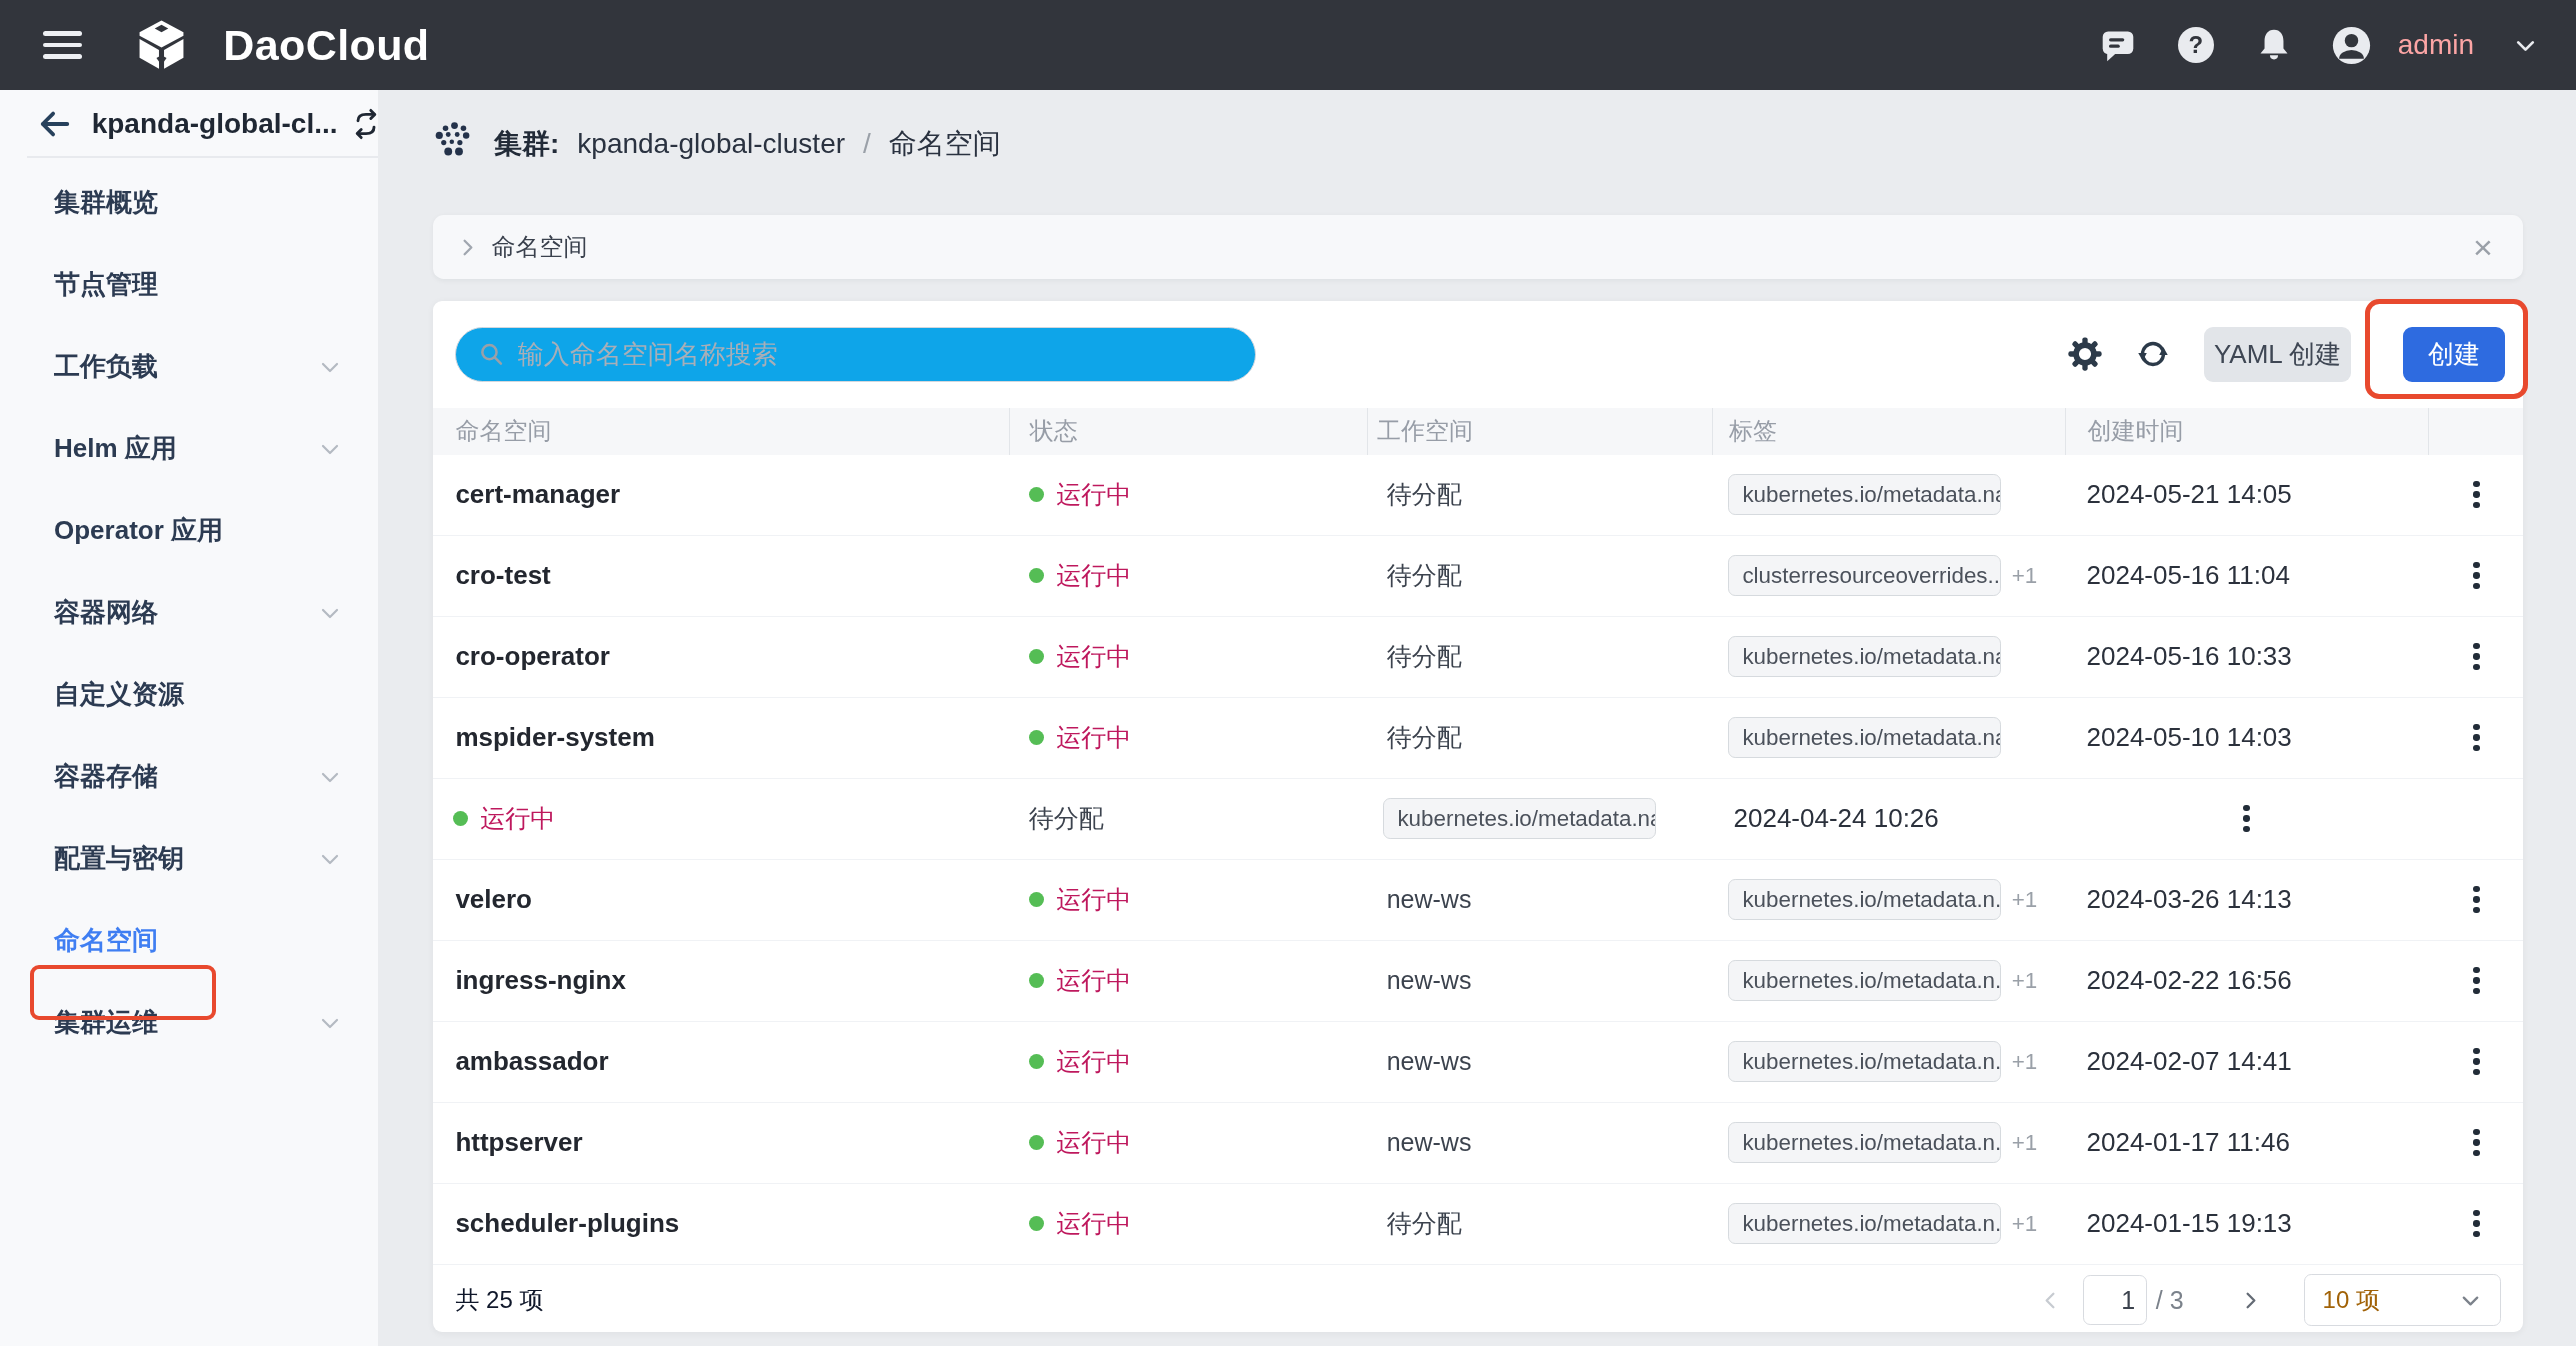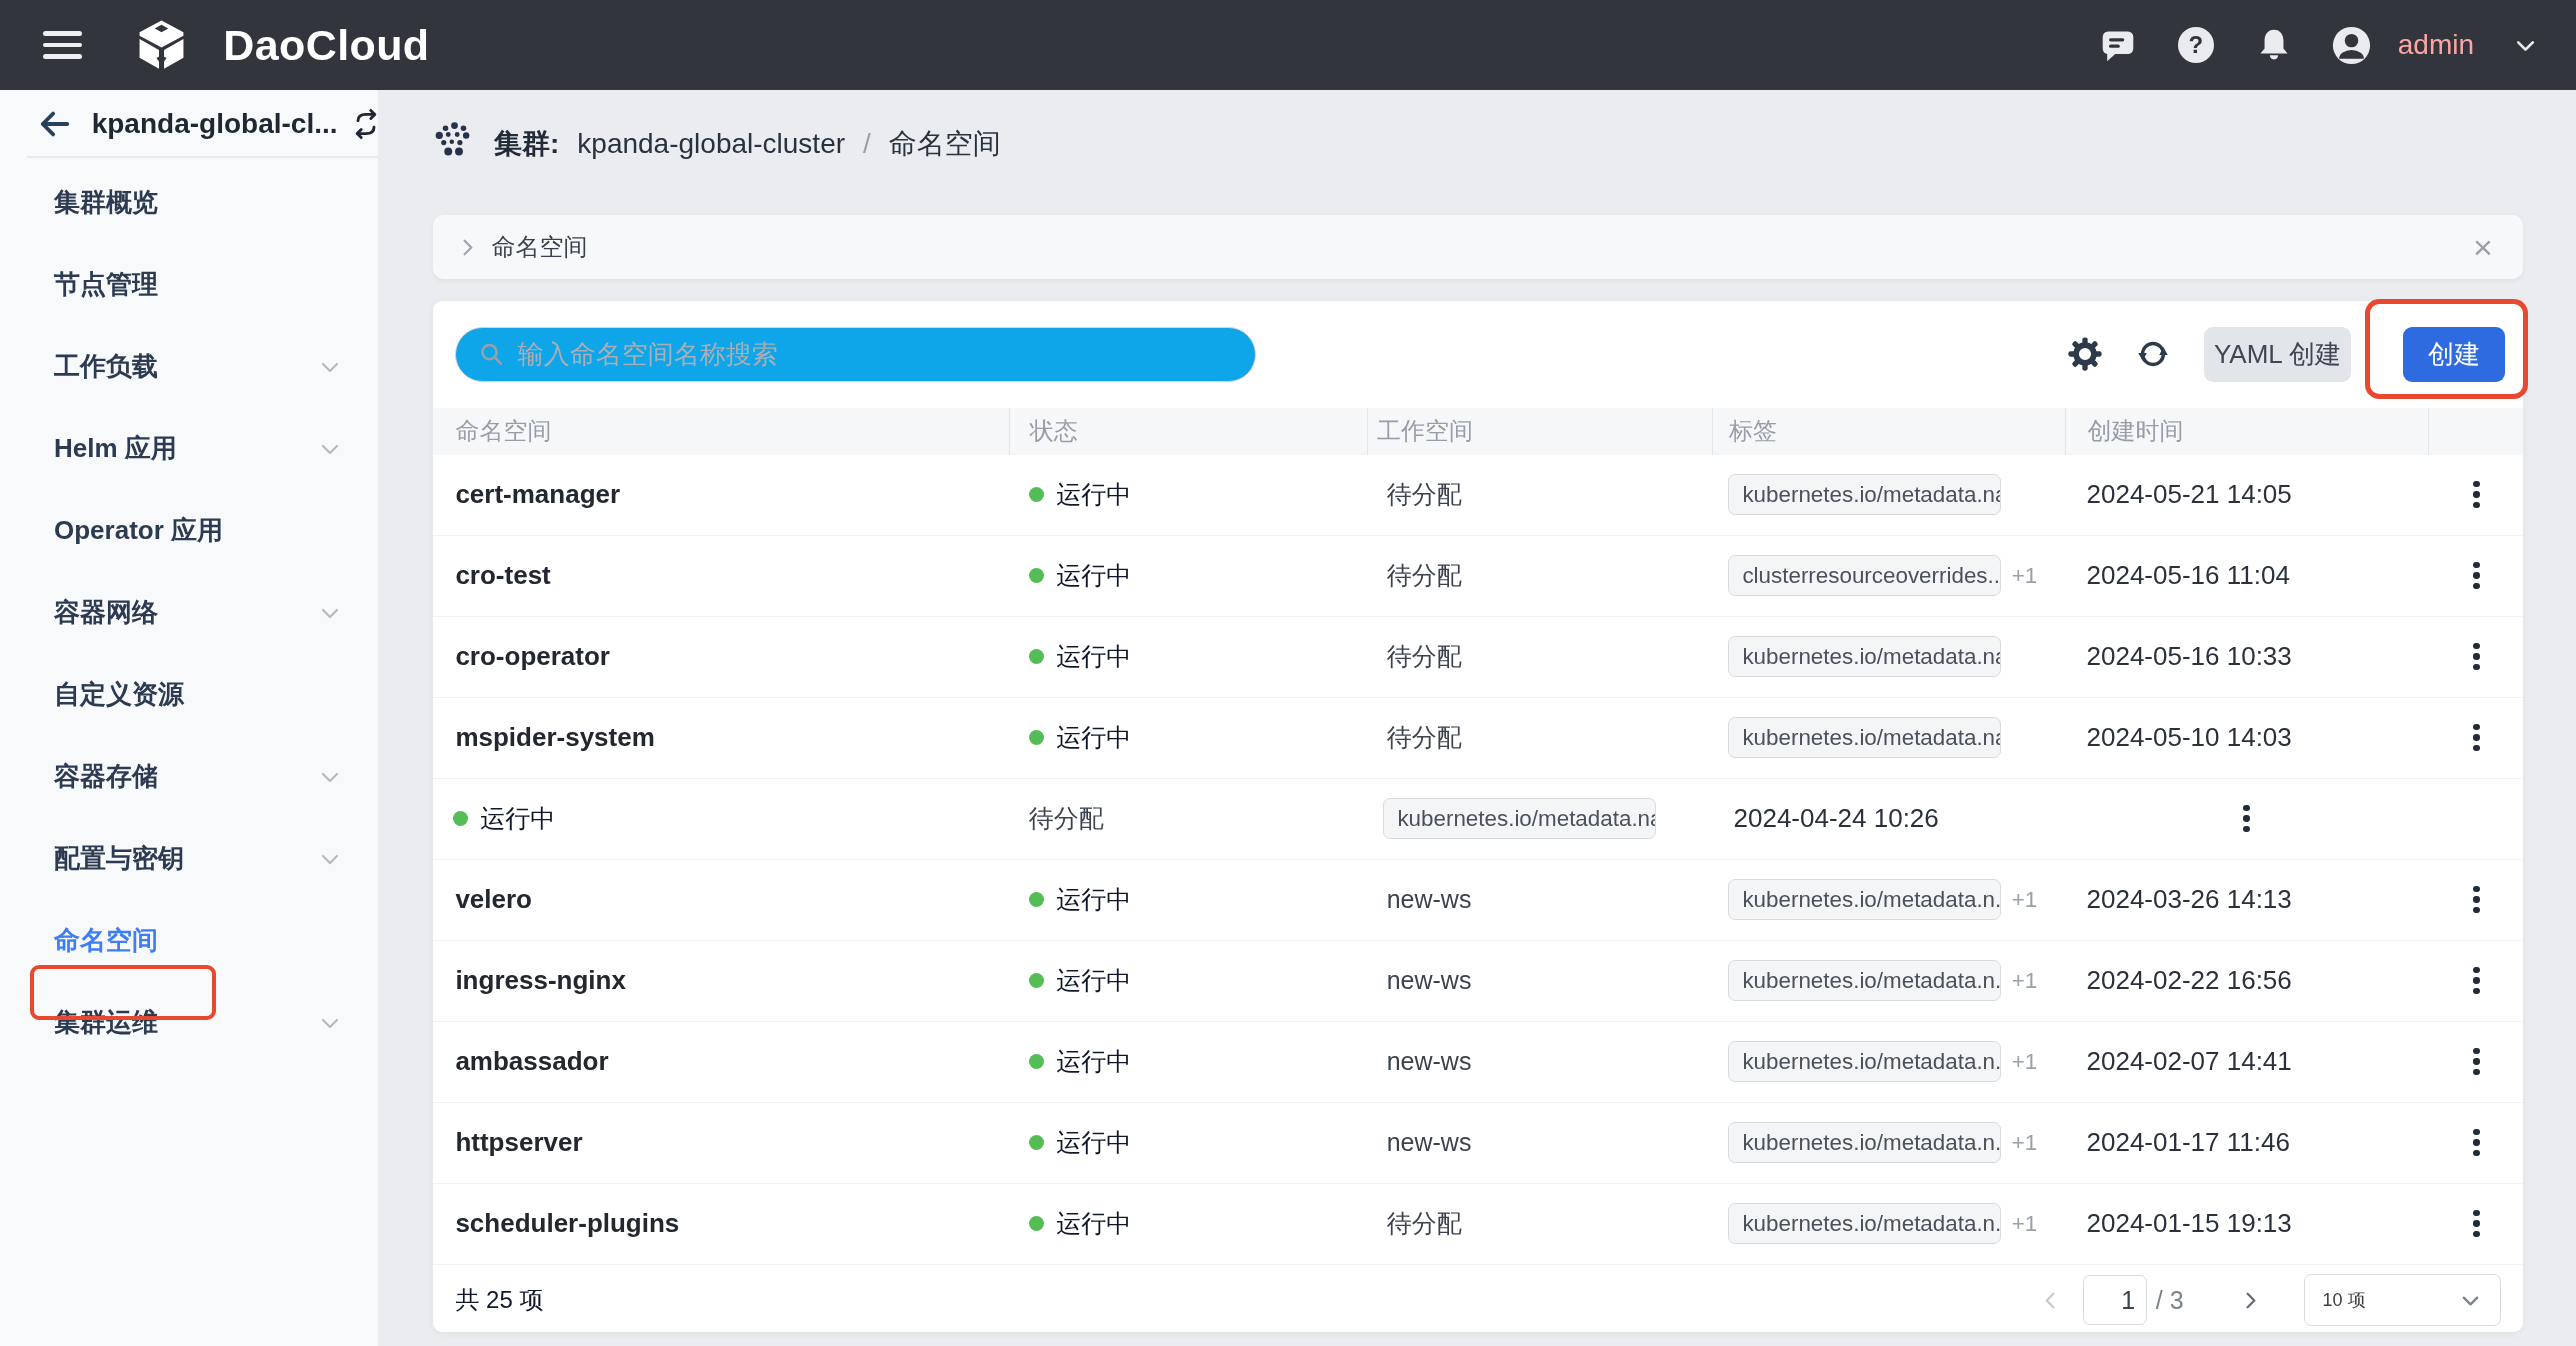--- a/index.html
+++ b/index.html
@@ -72,21 +72,21 @@
   .th:nth-child(3){ padding-left:9px; border-left:1.8px solid #e2e5e9; }
   .th:nth-child(4){ padding-left:16px; border-left:1.8px solid #e2e5e9; }
   .th:nth-child(5){ padding-left:21.5px; border-left:1.8px solid #e2e5e9; }
   .th:nth-child(6){ border-left:1.8px solid #e2e5e9; }
   .trow { height:81px; border-bottom:1.8px solid #f0f2f5; background:#ffffff; }
   .td { display:flex; align-items:center; }
   .td-name { padding-left:22.4px; }
   .ns-name { font-size:26px; font-weight:700; color:#23272f; cursor:pointer; }
   .td-status { padding-left:19.7px; gap:12.5px; }
   .dot { width:15px; height:15px; border-radius:50%; background:#55bd55; flex:0 0 15px; }
-  .status-text { font-size:25px; color:#0f172a;font-family:Liberation Mono, monospace; }
+  .status-text { font-size:25px; color:#be185d;font-family:Liberation Mono, monospace; }
   .td-ws { padding-left:19.7px; }
   .ws-text { font-size:25px; color:#3c434e; }
   .td-tags { padding-left:16px; }
   .chip { max-width:273px; overflow:hidden; white-space:nowrap; font-size:22.4px; color:#4b515b;
           background:#f4f5f7; border:1.8px solid #d6dade; border-radius:7.2px; padding:6.3px 13.4px; cursor:default; }
   .extra { font-size:22.4px; color:#9aa0a8; margin-left:10.7px; }
   .td-time { padding-left:21.5px; }
   .time-text { font-size:26px; color:#2b313c; }
   .td-actions { justify-content:center; }
   .kebab { cursor:pointer; padding:5.4px 12.5px; }
@@ -97,21 +97,21 @@
   .total-text { font-size:24px; color:#0f172a; }
   .pager { margin-left:auto; display:flex; align-items:center; }
   .pg-chev { display:flex; align-items:center; justify-content:center; width:39px; height:39px; cursor:pointer; }
   .page-box { width:64px; height:50px; border:1.8px solid #d8dbe0; border-radius:7.2px; background:#fff;
               font-size:25px; color:#3c434e; text-align:right; padding-right:10.7px; outline:none; margin-left:12.5px;
               font-family:inherit; }
   .page-suffix { font-size:25px; color:#7b828b; margin-left:9px; }
   .pg-next { margin-left:47px; }
   .size-select { margin-left:34px; width:197px; height:52px; border:1.8px solid #d8dbe0; border-radius:7.2px; background:#fff;
                  display:flex; align-items:center; padding:0 18px; cursor:pointer; }
-  .size-label { font-size:18px; color:#404040; }
+  .size-label { font-size:24px; color:#a16207; }
   .size-select svg { margin-left:auto; }
 
   
   .annotation { position:absolute; border:5.4px solid #e8492e; pointer-events:none; z-index:20; }
   .anno-sidebar { left:29.5px; top:965px; width:186px; height:55px; border-width:4.5px; border-radius:9px; }
   .anno-create { left:2365px; top:299px; width:163px; height:100px; border-radius:14.3px; }
 </style>
 </head>
 <body>
 

